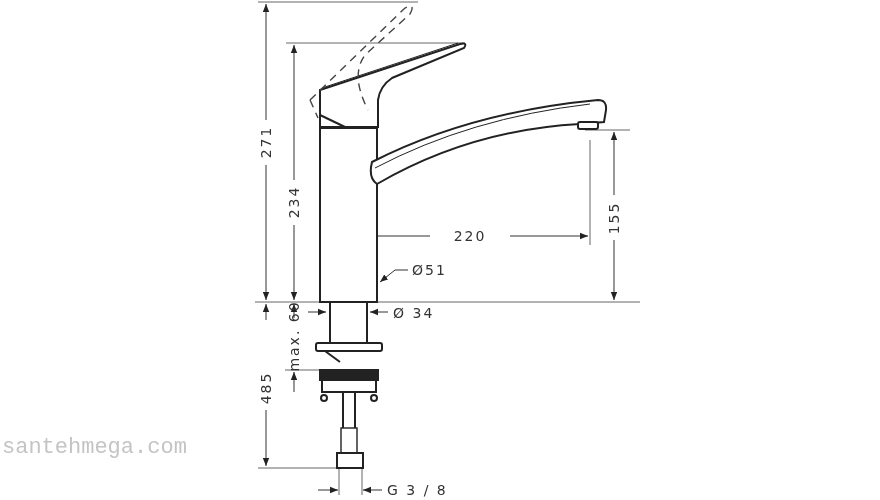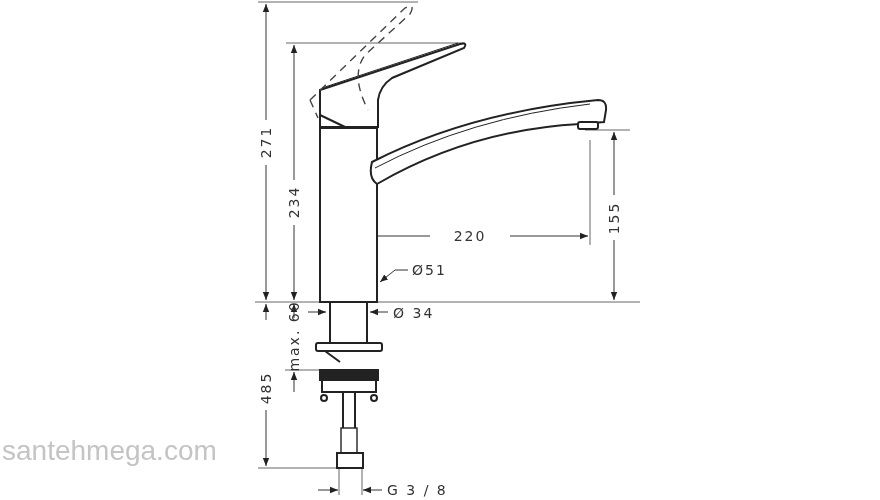--- a/index.html
+++ b/index.html
@@ -1,19 +1,19 @@
 <!DOCTYPE html>
 <html><head>
 <meta charset="utf-8">
 <style>
   html,body{margin:0;padding:0;background:#ffffff;}
   body{width:880px;height:500px;overflow:hidden;position:relative;font-family:"DejaVu Sans","Liberation Sans",sans-serif;}
   #drawing{position:absolute;left:0;top:0;width:880px;height:500px;}
   .dimtext{font-family:"DejaVu Sans","Liberation Sans",sans-serif;font-size:14px;fill:#333;letter-spacing:2px;}
-  .watermark{position:absolute;left:2px;top:435px;font-family:Liberation Sans, sans-serif;font-size:28px;color:#c4c4c4;}
+  .watermark{position:absolute;left:2px;top:435px;font-family:Liberation Mono, monospace;font-size:22px;color:#c4c4c4;}
 </style>
 </head>
 <body>
 
 <svg id="drawing" viewBox="0 0 880 500" xmlns="http://www.w3.org/2000/svg">
   <defs>
     <marker id="arr" viewBox="0 0 10 10" refX="10" refY="5" markerWidth="8" markerHeight="8" orient="auto-start-reverse">
       <path d="M0,1 L10,5 L0,9 z" fill="#222"></path>
     </marker>
   </defs>

